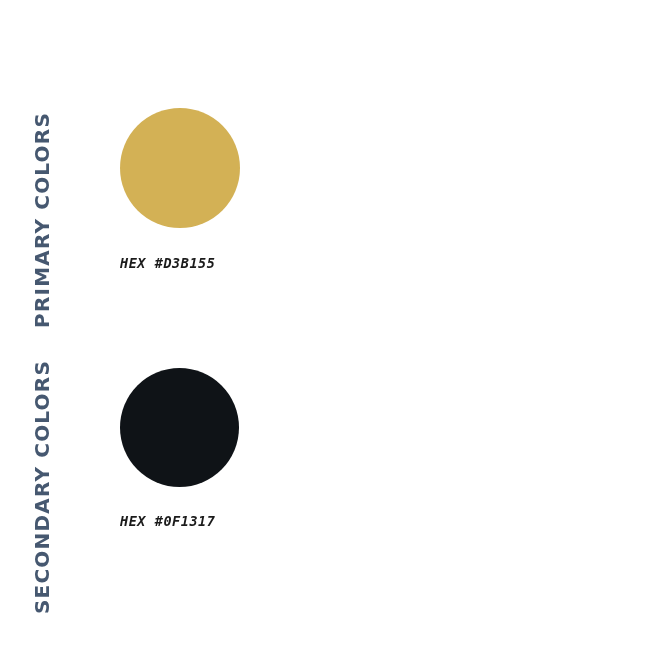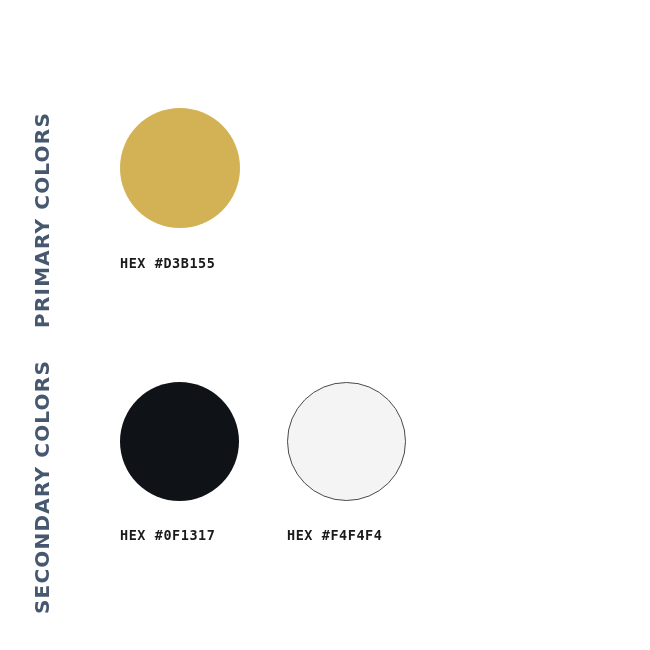--- a/index.html
+++ b/index.html
@@ -50,29 +50,30 @@
     position: absolute;
     display: flex;
   }
   .row-primary {
     left: 120px;
     top: 108px;
     gap: 45px;
   }
   .row-secondary {
     left: 120px;
-    top: 382px;
+    top: 368px;
     gap: 48px;
   }
 
   .swatch {
     display: flex;
     flex-direction: column;
     align-items: flex-start;
     width: 120px;
+    font-style: italic;
   }
 
   .swatch-circle {
     width: 120px;
     height: 120px;
     border-radius: 50%;
     box-sizing: border-box;
   }
   .row-secondary .swatch {
     width: 119px;
@@ -119,21 +120,17 @@
 
   <div class="section-heading secondary-heading" style="color: rgb(70, 88, 112);">SECONDARY COLORS</div>
 
   <div class="swatch-row row-secondary">
 
     <div class="swatch">
       <div class="swatch-circle" id="sw-s0" style="background-color: rgb(15, 19, 23);"></div>
       <div class="swatch-label" style="color: rgb(27, 27, 27);">HEX #0F1317</div>
     </div>
 
-    <div class="swatch">
-      <div class="swatch-circle outlined" id="sw-s1" style="background-color: rgb(244, 244, 244); border-color: rgb(74, 74, 74);"></div>
-      <div class="swatch-label" style="color: rgb(27, 27, 27);">HEX #F4F4F4</div>
-    </div>
 
 
   </div>
 
 </div>
 
 </body></html>

